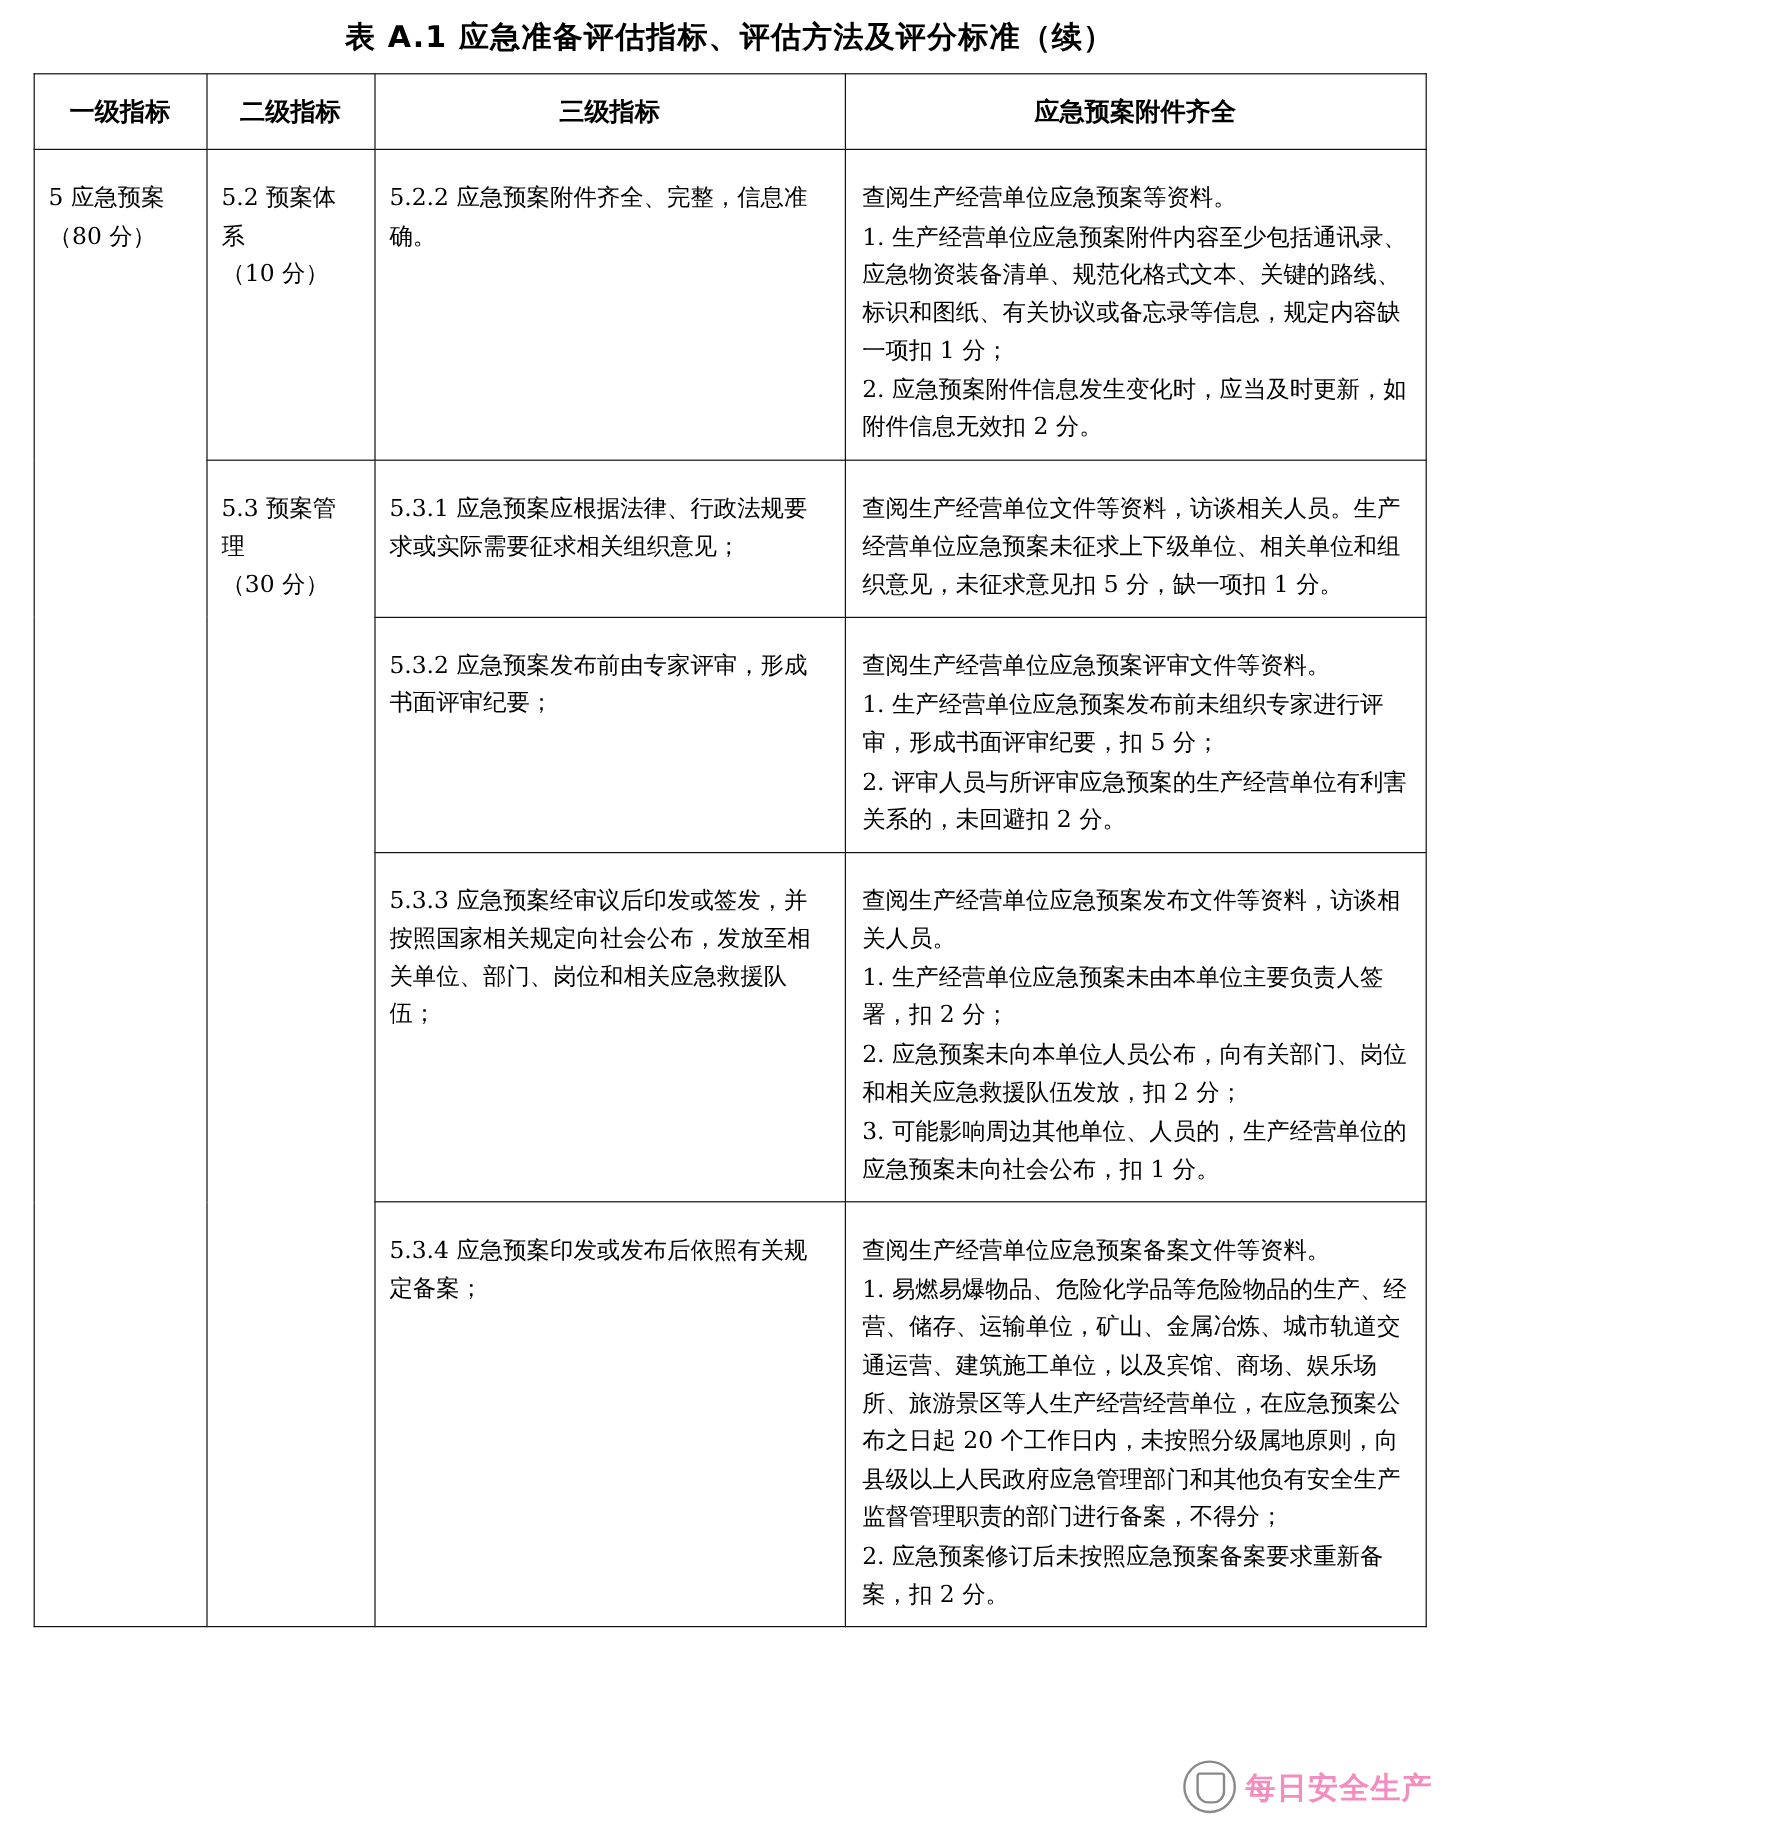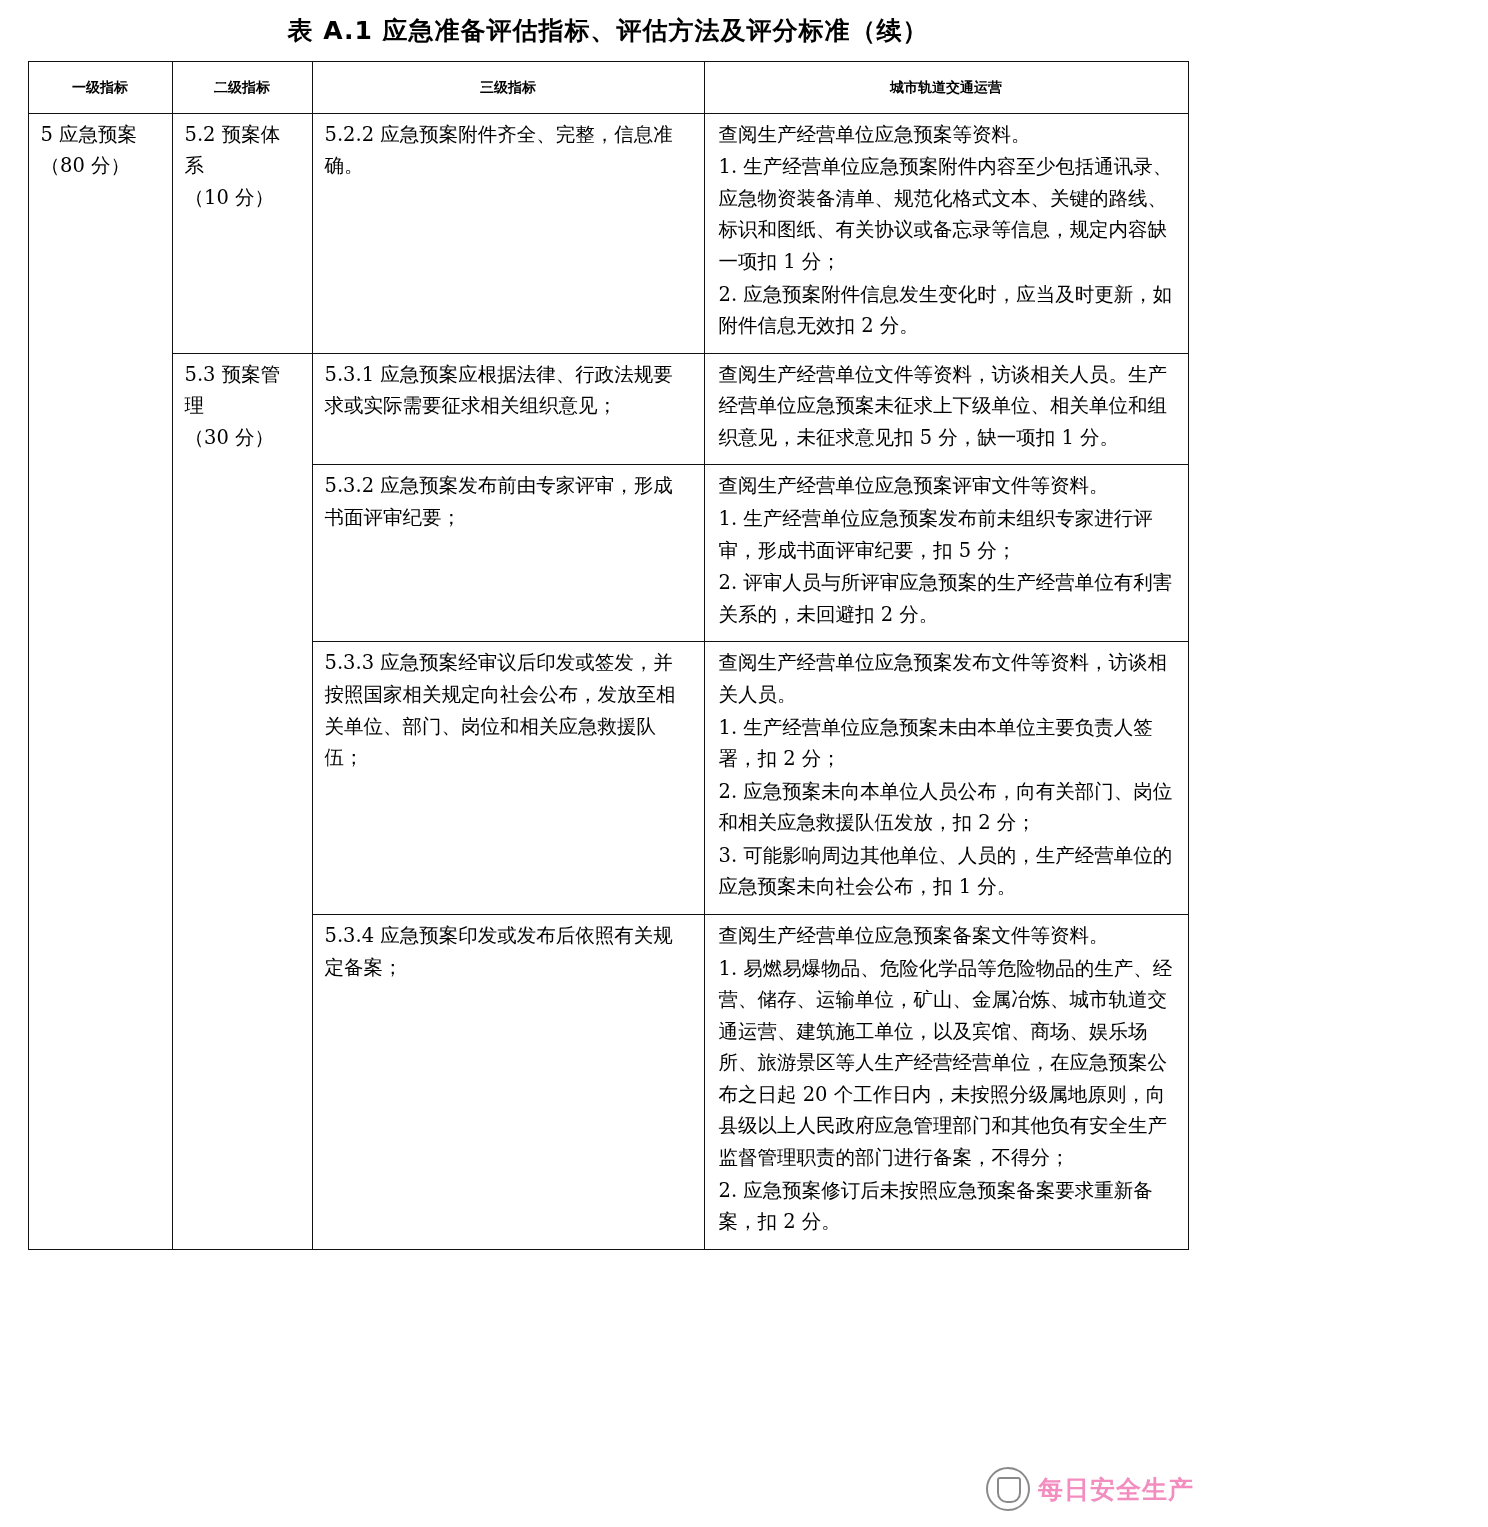--- a/index.html
+++ b/index.html
@@ -33,29 +33,29 @@
   table.main-table {
     border-collapse: collapse;
     margin: 0 auto;
     width: 1160px;
     table-layout: fixed;
   }
   table.main-table th,
   table.main-table td {
     border: 1.6px solid #111;
     vertical-align: top;
-    padding: 5px 12px 10px 12px;
+    padding: 24px 12px 10px 12px;
     font-size: 19.5px;
     line-height: 1.62;
   }
   table.main-table th {
     text-align: center;
     vertical-align: middle;
     font-weight: bold;
-    font-size: 14px;
+    font-size: 21px;
     padding: 14px 8px;
     font-family: "DejaVu Sans", "Liberation Sans", sans-serif;
   }
   col.c1 { width: 144px; }
   col.c2 { width: 140px; }
   col.c3 { width: 392px; }
   col.c4 { width: 484px; }
 
   td.lvl1 {
     text-align: left;
@@ -139,21 +139,21 @@
       <col class="c1">
         <col class="c2">
         <col class="c3">
         <col class="c4">
     </colgroup>
     <thead>
       <tr>
         <th>一级指标</th>
         <th>二级指标</th>
         <th>三级指标</th>
-        <th>城市轨道交通运营</th>
+        <th>应急预案附件齐全</th>
       </tr>
     </thead>
     <tbody>
       <tr>
         <td class="lvl1" rowspan="5">
           <p>5  应急预案</p>
           <p>（80 分）</p>
         </td>
         <td class="lvl2" rowspan="1">
           <p>5.2  预案体</p>

